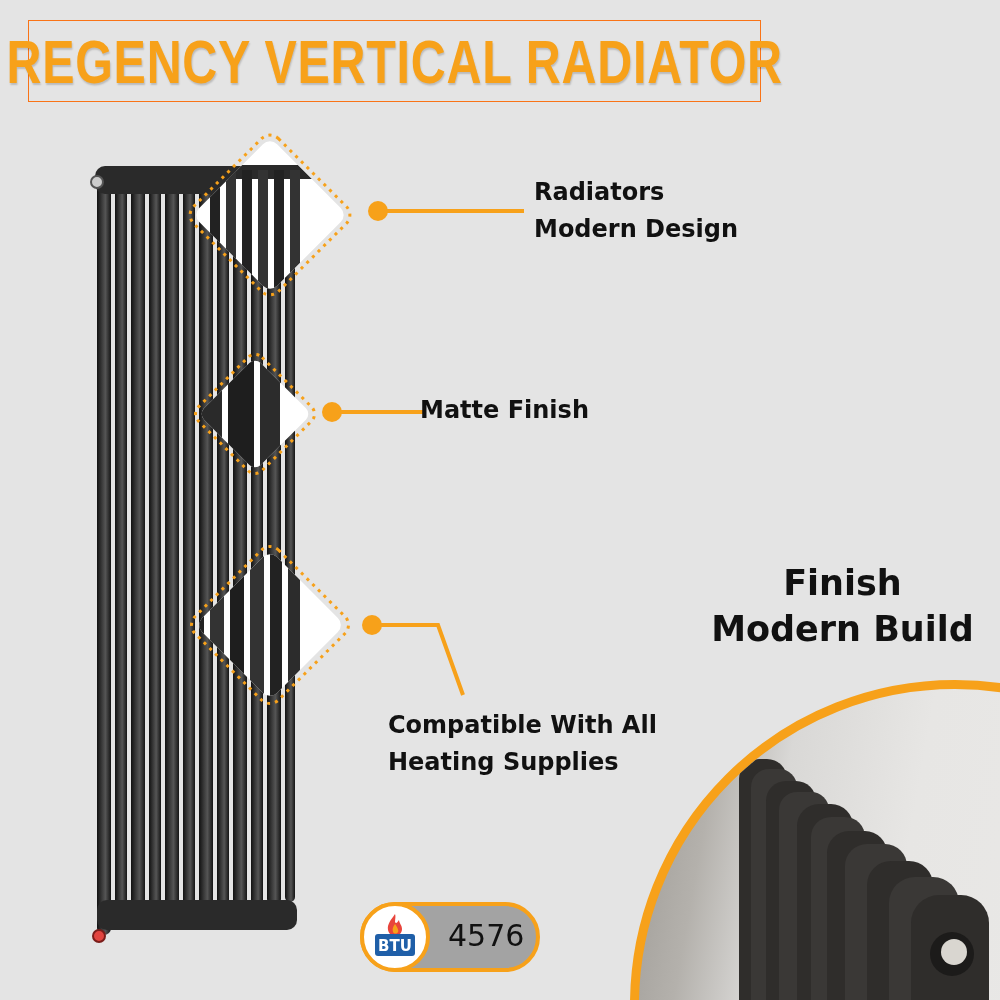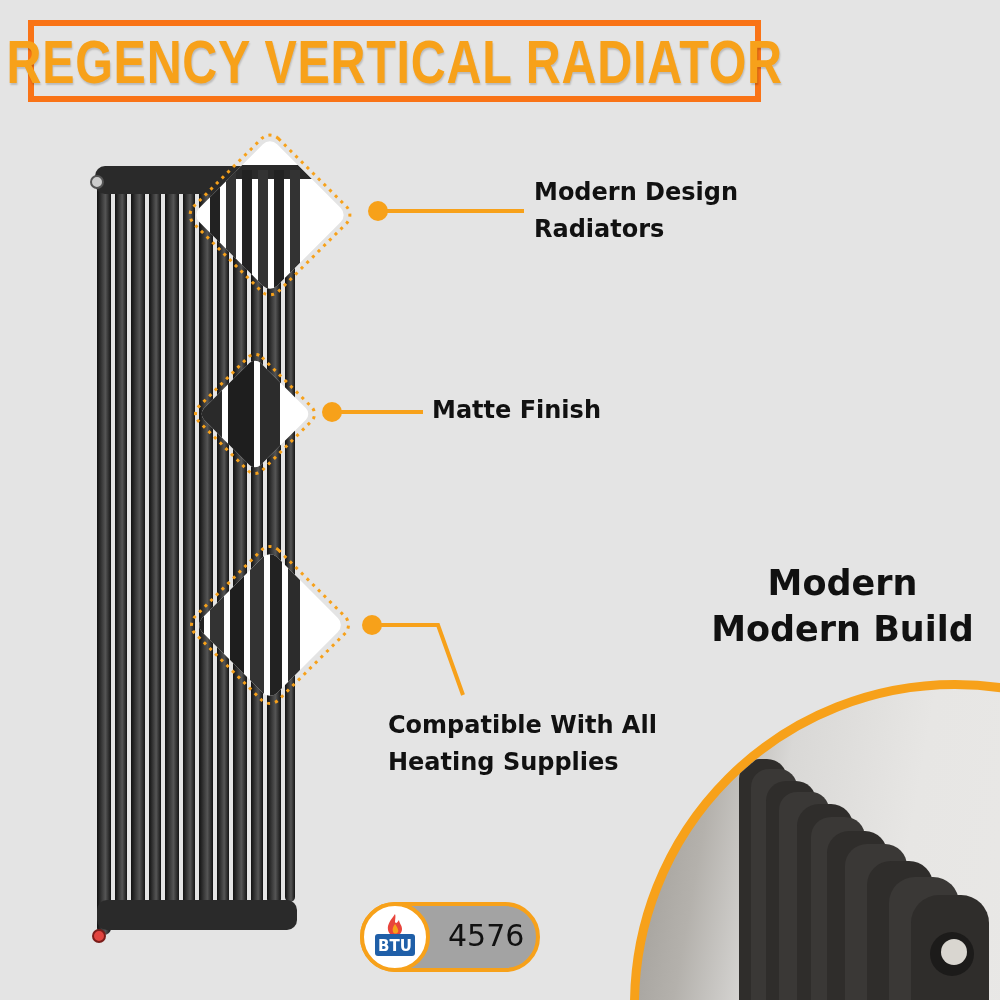--- a/index.html
+++ b/index.html
@@ -4,21 +4,21 @@
   <style>
     html, body { margin: 0; padding: 0; }
     body {
       width: 1000px; height: 1000px; overflow: hidden;
       background: #e4e4e4;
       font-family: "DejaVu Sans", sans-serif;
       position: relative;
     }
     .title-box {
       position: absolute; left: 28px; top: 20px; width: 733px; height: 82px;
-      border: 6px solid #f97316; box-sizing: border-box;
+      border: 1px solid #f97316; box-sizing: border-box;
       display: flex; align-items: center; justify-content: center;
     }
     .title-text {
       font-family: "Liberation Sans", sans-serif; font-weight: 700;
       font-size: 62px; color: #f7a11a; letter-spacing: 1px;
       transform: scaleX(0.78); transform-origin: center;
       white-space: nowrap;
       text-shadow: 1px 2px 2px rgba(0,0,0,0.18);
     }
     .radiator { position: absolute; left: 85px; top: 160px; width: 230px; height: 800px; }
@@ -142,33 +142,33 @@
 <svg style="position:absolute;left:0;top:0;" width="1000" height="1000">
   <circle cx="378" cy="211" r="10" fill="#f7a11a"></circle>
   <line x1="378" y1="211" x2="524" y2="211" stroke="#f7a11a" stroke-width="4"></line>
   <circle cx="332" cy="412" r="10" fill="#f7a11a"></circle>
   <line x1="332" y1="412" x2="423" y2="412" stroke="#f7a11a" stroke-width="4"></line>
   <circle cx="372" cy="625" r="10" fill="#f7a11a"></circle>
   <polyline points="372,625 438,625 463,695" fill="none" stroke="#f7a11a" stroke-width="4"></polyline>
 </svg>
 
 <div class="callout-label" style="left:534px;top:174px;">
+  <div>Radiators</div>
   <div>Modern Design</div>
-  <div>Radiators</div>
-</div>
-<div class="callout-label" style="left:432px;top:392px;text-align:center;">
+</div>
+<div class="callout-label" style="left:420px;top:392px;text-align:center;">
   <div>Matte Finish</div>
 </div>
 <div class="callout-label" style="left:388px;top:694px;margin-top:13px;">
   <div>Compatible With All</div>
   <div>Heating Supplies</div>
 </div>
 
 <div class="premium">
-  <div>Modern</div>
+  <div>Finish</div>
   <div>Modern Build</div>
 </div>
 
 <div class="detail-circle">
   <svg width="650" height="650" viewBox="0 0 650 650">
     <g fill="#2f2d2b">
       <rect x="100" y="70" width="48" height="600" rx="20"></rect>
       <rect x="112" y="80" width="46" height="600" rx="18" fill="#3a3836"></rect>
       <rect x="127" y="92" width="50" height="600" rx="20"></rect>
       <rect x="140" y="103" width="50" height="600" rx="18" fill="#3a3836"></rect>

